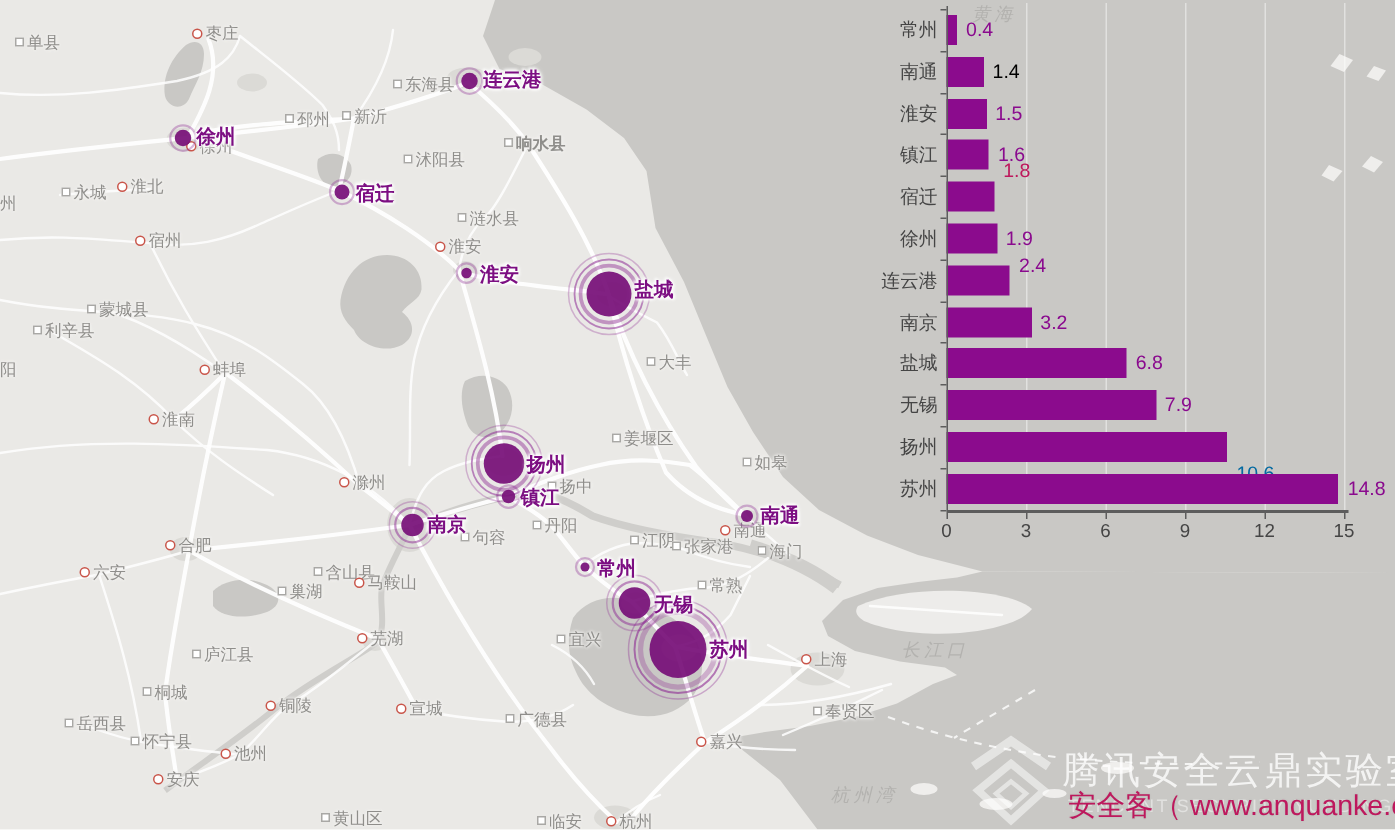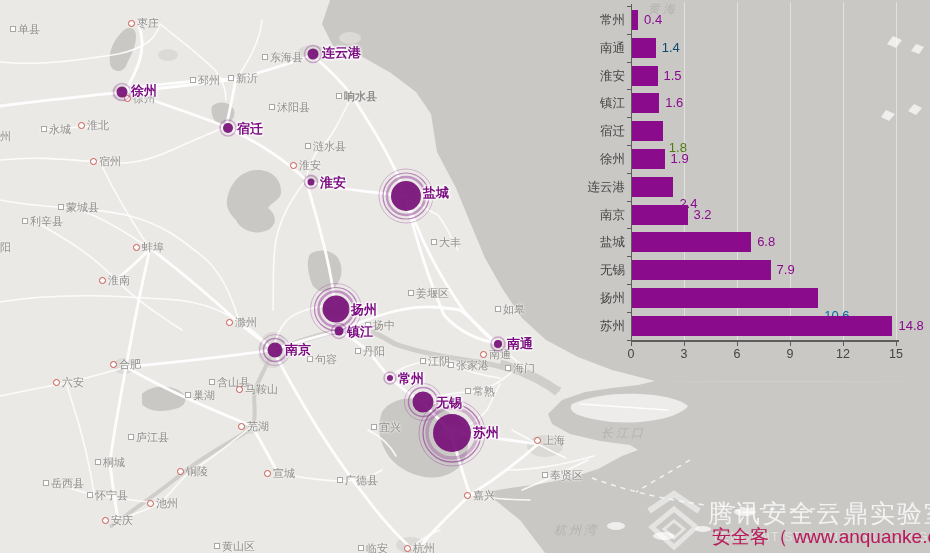--- a/index.html
+++ b/index.html
@@ -290,41 +290,41 @@
       <div class="grid" style="left: 162px;"></div>
       <div class="grid" style="left: 215px;"></div>
       <div class="grid" style="left: 268px;"></div>
       <div class="grid" style="left: 321px;"></div>
       <div class="cat" style="top: 11.9px;">常州</div>
       <div class="bar" style="left: 56px; top: 9.9px; width: 7.06667px; height: 20px; background: rgb(139, 11, 141);"></div>
       <div class="val" style="left: 69.0667px; top: 11.9px; color: rgb(138, 10, 142);">0.4</div>
       <div class="tick" style="left: 52px; top: 6px; width: 4px; height: 1px;"></div>
       <div class="cat" style="top: 39.7px;">南通</div>
       <div class="bar" style="left: 56px; top: 37.7px; width: 24.7333px; height: 20px; background: rgb(139, 11, 141);"></div>
-      <div class="val" style="left: 86.7333px; top: 39.7px; color: #0c4a6e;">1.4</div>
+      <div class="val" style="left: 86.7333px; top: 39.7px; color: #000000;">1.4</div>
       <div class="tick" style="left: 52px; top: 33.8px; width: 4px; height: 1px;"></div>
       <div class="cat" style="top: 67.5px;">淮安</div>
       <div class="bar" style="left: 56px; top: 65.5px; width: 26.5px; height: 20px; background: rgb(139, 11, 141);"></div>
       <div class="val" style="left: 88.5px; top: 67.5px; color: rgb(138, 10, 142);">1.5</div>
       <div class="tick" style="left: 52px; top: 61.6px; width: 4px; height: 1px;"></div>
       <div class="cat" style="top: 95.3px;">镇江</div>
       <div class="bar" style="left: 56px; top: 93.3px; width: 28.2667px; height: 20px; background: rgb(139, 11, 141);"></div>
       <div class="val" style="left: 90.2667px; top: 95.3px; color: rgb(138, 10, 142);">1.6</div>
       <div class="tick" style="left: 52px; top: 89.4px; width: 4px; height: 1px;"></div>
       <div class="cat" style="top: 123.1px;">宿迁</div>
       <div class="bar" style="left: 56px; top: 121.1px; width: 31.8px; height: 20px; background: rgb(139, 11, 141);"></div>
-      <div class="val" style="left: 93.8px; top: 140px; color: #4d7c0f;">1.8</div>
+      <div class="val" style="left: 93.8px; top: 106px; color: #be185d;">1.8</div>
       <div class="tick" style="left: 52px; top: 117.2px; width: 4px; height: 1px;"></div>
       <div class="cat" style="top: 150.9px;">徐州</div>
       <div class="bar" style="left: 56px; top: 148.9px; width: 33.5667px; height: 20px; background: rgb(139, 11, 141);"></div>
       <div class="val" style="left: 95.5667px; top: 150.9px; color: rgb(138, 10, 142);">1.9</div>
       <div class="tick" style="left: 52px; top: 145px; width: 4px; height: 1px;"></div>
       <div class="cat" style="top: 178.7px;">连云港</div>
       <div class="bar" style="left: 56px; top: 176.7px; width: 42.4px; height: 20px; background: rgb(139, 11, 141);"></div>
-      <div class="val" style="left: 104.4px; top: 196px; color: rgb(138, 10, 142);">2.4</div>
+      <div class="val" style="left: 104.4px; top: 169px; color: rgb(138, 10, 142);">2.4</div>
       <div class="tick" style="left: 52px; top: 172.8px; width: 4px; height: 1px;"></div>
       <div class="cat" style="top: 206.5px;">南京</div>
       <div class="bar" style="left: 56px; top: 204.5px; width: 56.5333px; height: 20px; background: rgb(139, 11, 141);"></div>
       <div class="val" style="left: 118.533px; top: 206.5px; color: rgb(138, 10, 142);">3.2</div>
       <div class="tick" style="left: 52px; top: 200.6px; width: 4px; height: 1px;"></div>
       <div class="cat" style="top: 234.3px;">盐城</div>
       <div class="bar" style="left: 56px; top: 232.3px; width: 120.133px; height: 20px; background: rgb(139, 11, 141);"></div>
       <div class="val" style="left: 182.133px; top: 234.3px; color: rgb(138, 10, 142);">6.8</div>
       <div class="tick" style="left: 52px; top: 228.4px; width: 4px; height: 1px;"></div>
       <div class="cat" style="top: 262.1px;">无锡</div>

